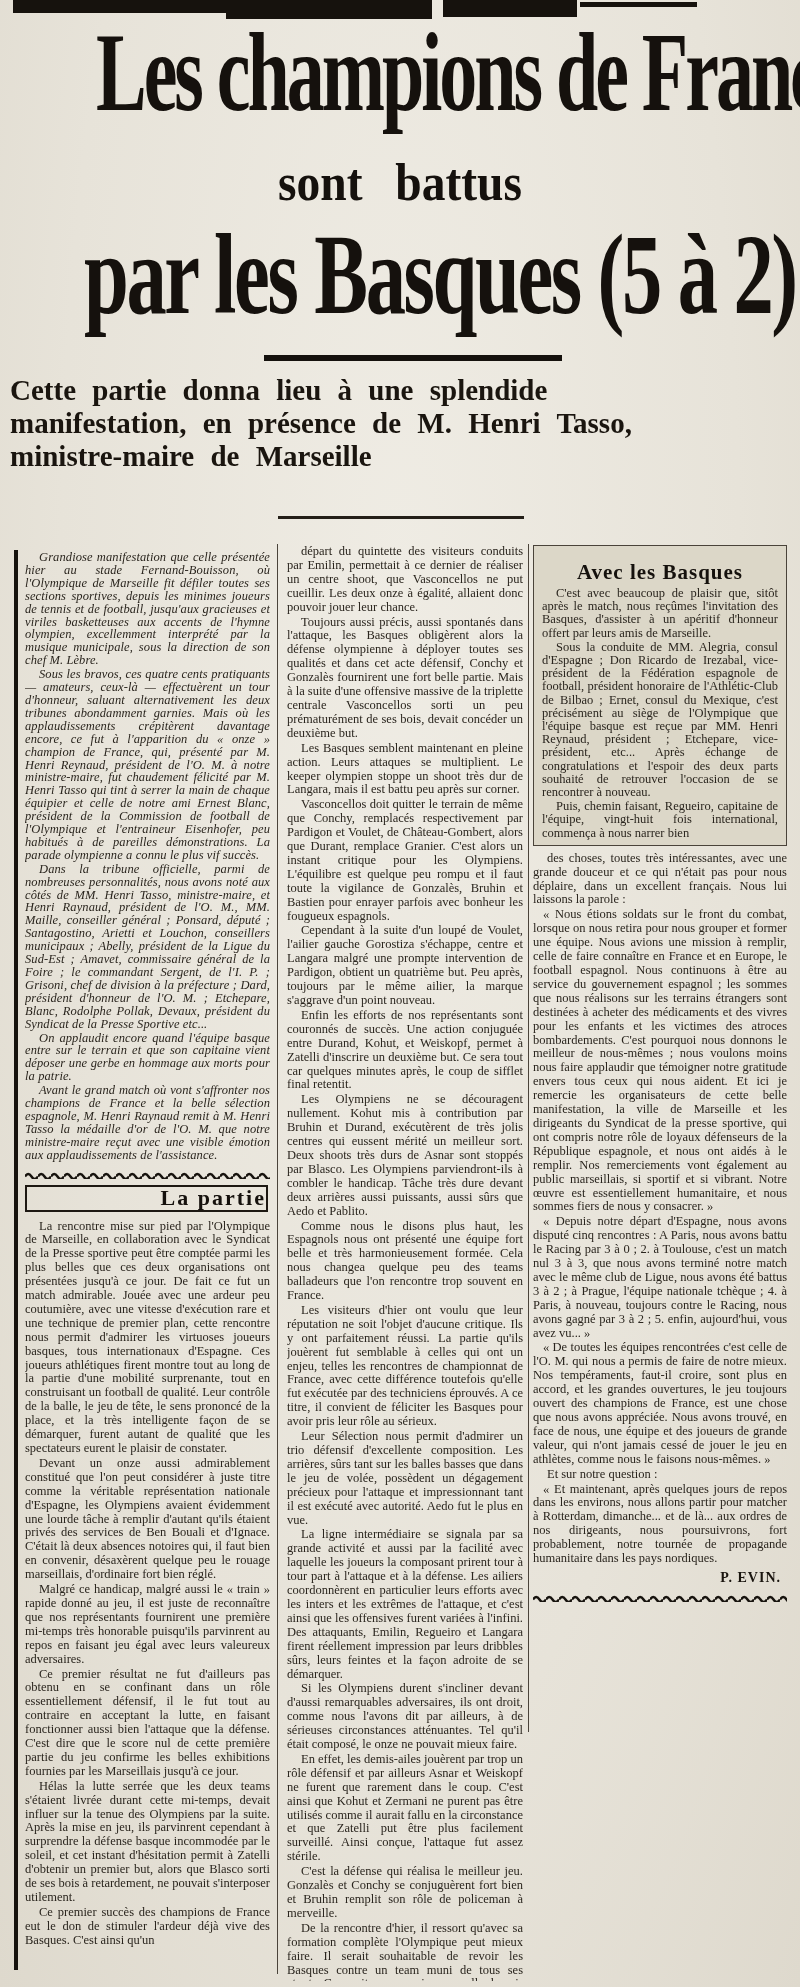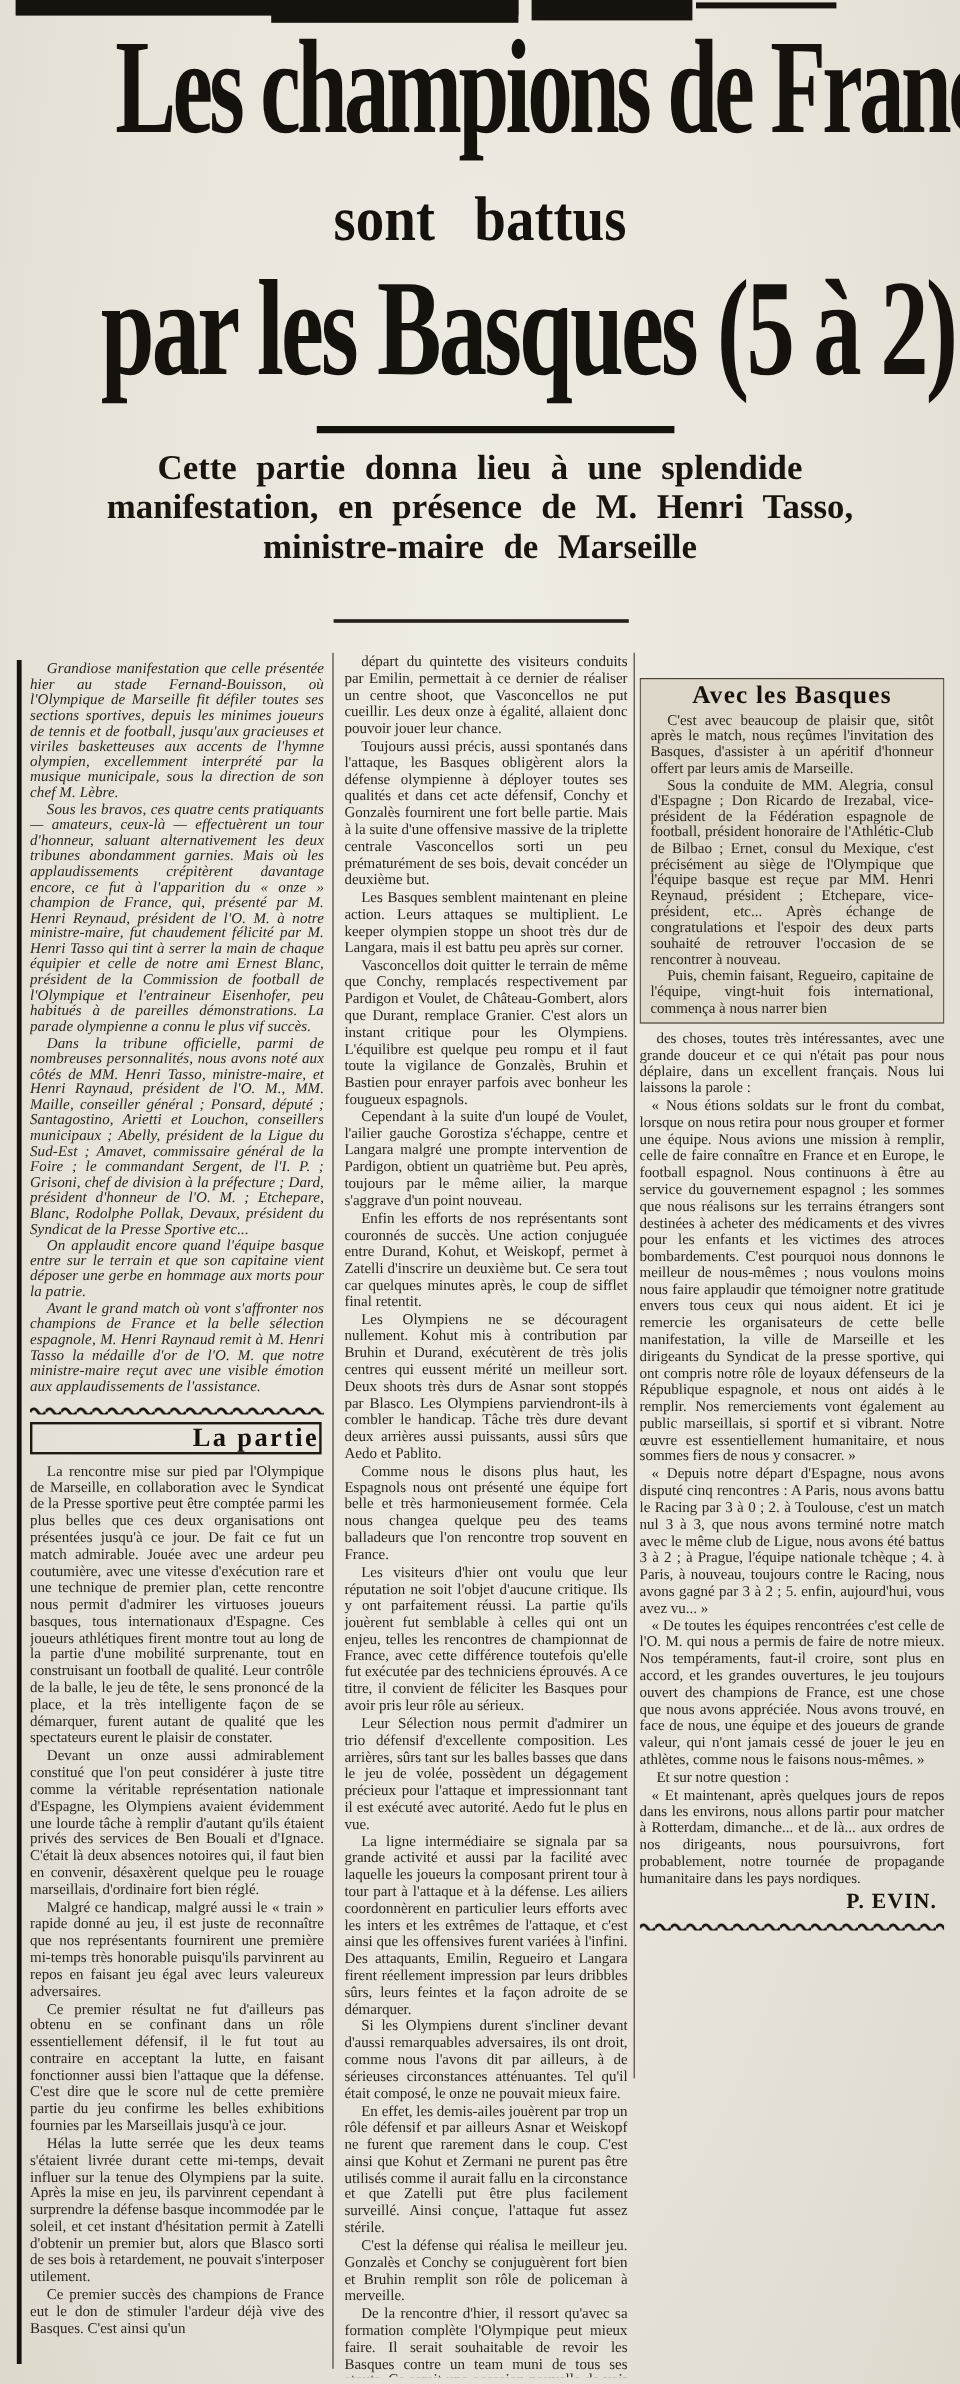--- a/index.html
+++ b/index.html
@@ -29,21 +29,21 @@
     transform:scale(0.95,1.05);transform-origin:50% 0;
   }
   .headline3{
     position:absolute;top:218px;left:0;width:800px;text-align:center;
     font-weight:bold;font-size:102px;line-height:1.0;letter-spacing:-3px;
     color:#15110d;transform:scale(0.79,1.12);transform-origin:50% 0;
     white-space:nowrap;
   }
   .headline3-underline{position:absolute;left:264px;top:355px;width:298px;height:6px;background:#15110d;}
   .subhead{
-    position:absolute;top:374px;left:10px;width:780px;text-align:center;
+    position:absolute;top:374px;left:10px;width:780px;text-align:left;
     font-weight:bold;font-size:29px;line-height:33px;color:#1a150f;
     word-spacing:9px;letter-spacing:0px;
   }
   .subhead-rule{position:absolute;left:278px;top:516px;width:246px;height:3px;background:#241f18;}
 
   
   .vrule{position:absolute;background:#4a433a;width:1px;}
   .vrule-a{left:277px;top:544px;height:1430px;}
   .vrule-b{left:528px;top:544px;height:1188px;}
   .heavy-bar{position:absolute;left:14px;top:550px;width:4px;height:1420px;background:#16120d;}
@@ -57,29 +57,29 @@
   .intro .para{font-style:italic;line-height:12.9px;letter-spacing:0.1px;}
 
   .wavy-svg{display:block;margin:8px 0 6px 0;}
   .section-box{
     border:2px solid #1d1812;margin:2px 2px 8px 0;padding:4px 0 5px 0;
     text-align:right;font-weight:bold;font-size:22px;letter-spacing:2px;color:#15110d;
     text-indent:0;
   }
   .grey-box{
     background:#dcd7c8;border:1px solid #4a433a;
-    padding:7px 8px 4px 8px;margin:20px 0 6px 0;
+    padding:20px 8px 4px 8px;margin:0 0 6px 0;
   }
   .box-title{
     text-align:center;font-weight:bold;font-size:21px;letter-spacing:1px;
     color:#15110d;margin:0 0 7px 0;text-indent:0;
   }
   .grey-box .para{line-height:13.2px;}
   .signature{
-    text-align:right;font-weight:bold;font-size:18px;letter-spacing:1px;
+    text-align:right;font-weight:bold;font-size:14px;letter-spacing:1px;
     padding:4px 6px 0 0;color:#1a150f;text-indent:0;
   }
   .quote-para{text-indent:10px;}
 </style>
 </head>
 <body>
 
 <svg width="0" height="0" style="position:absolute">
   <defs>
     <pattern id="wavy" width="13" height="9" patternUnits="userSpaceOnUse">

